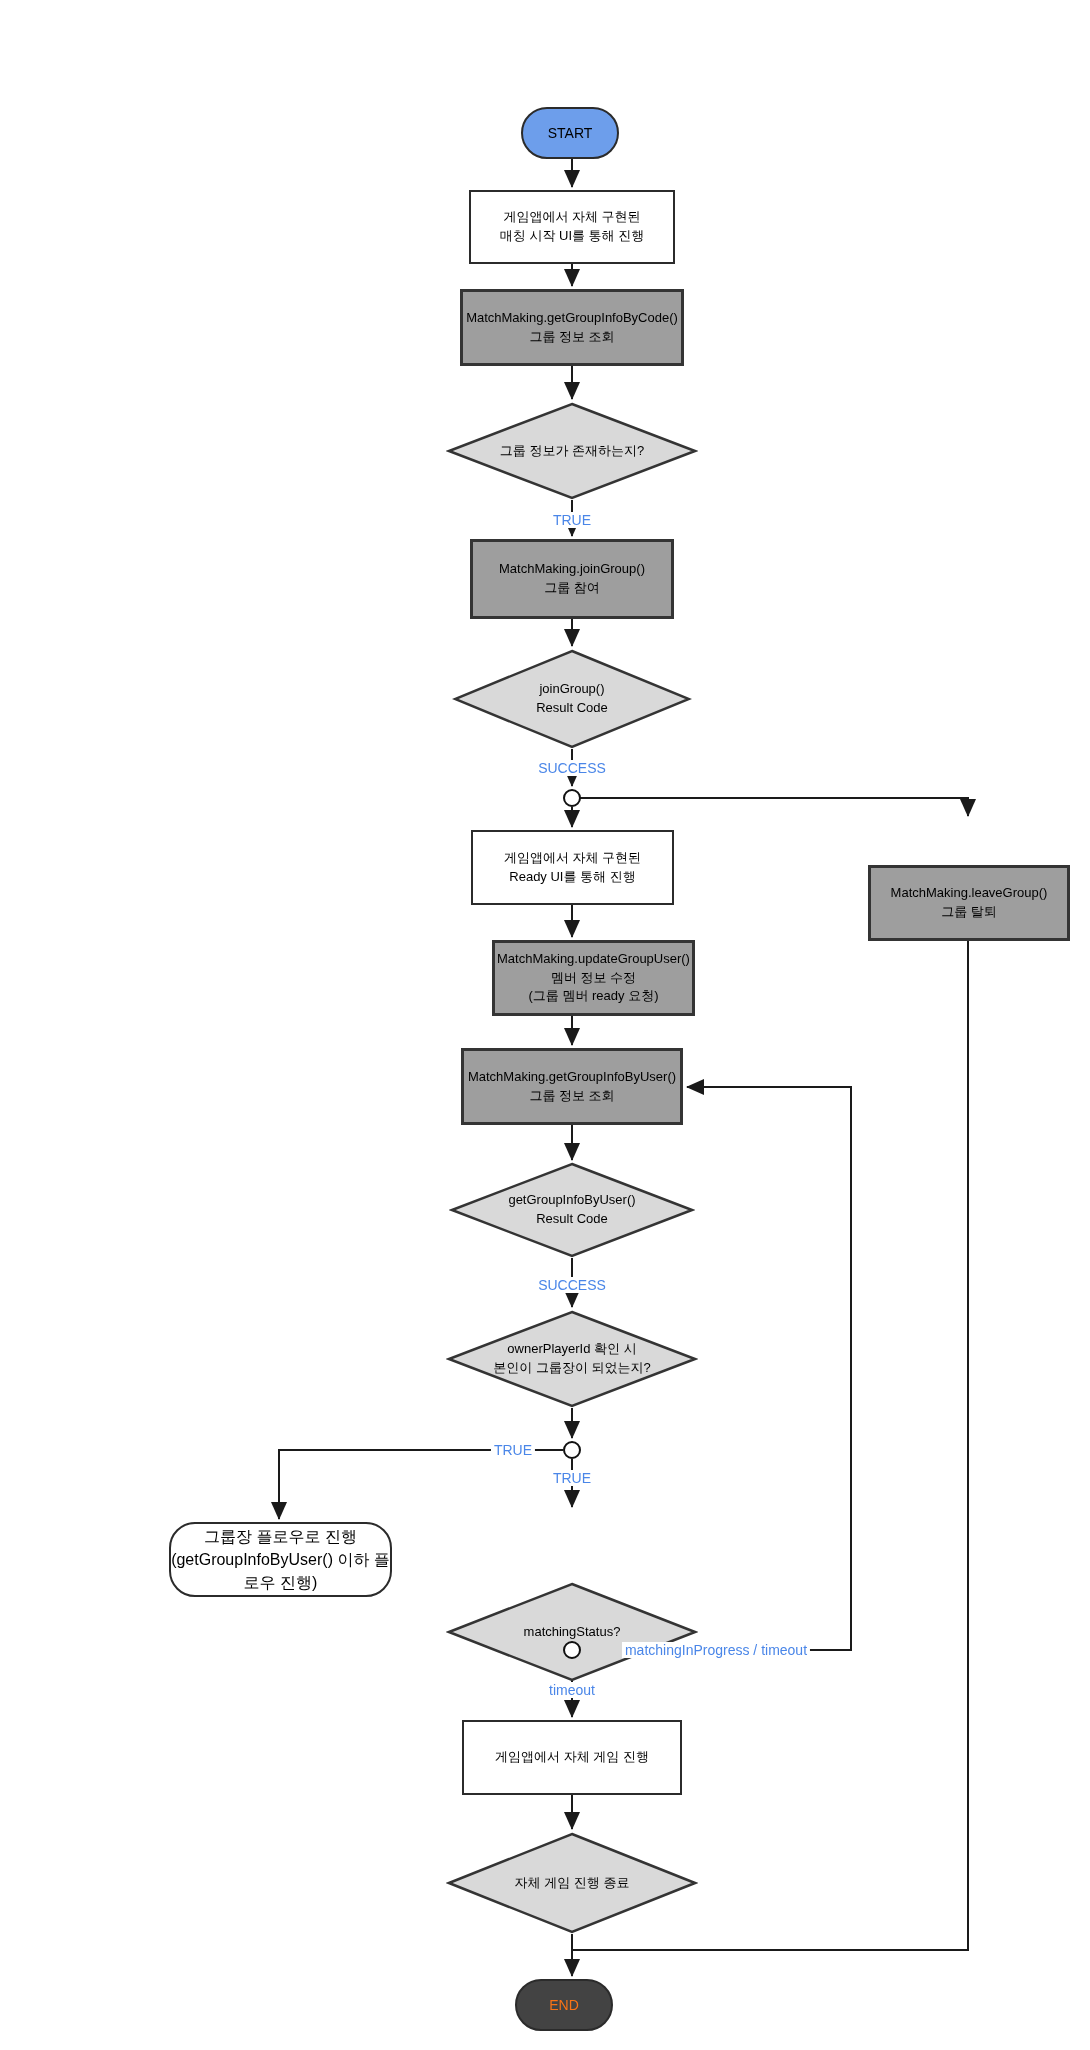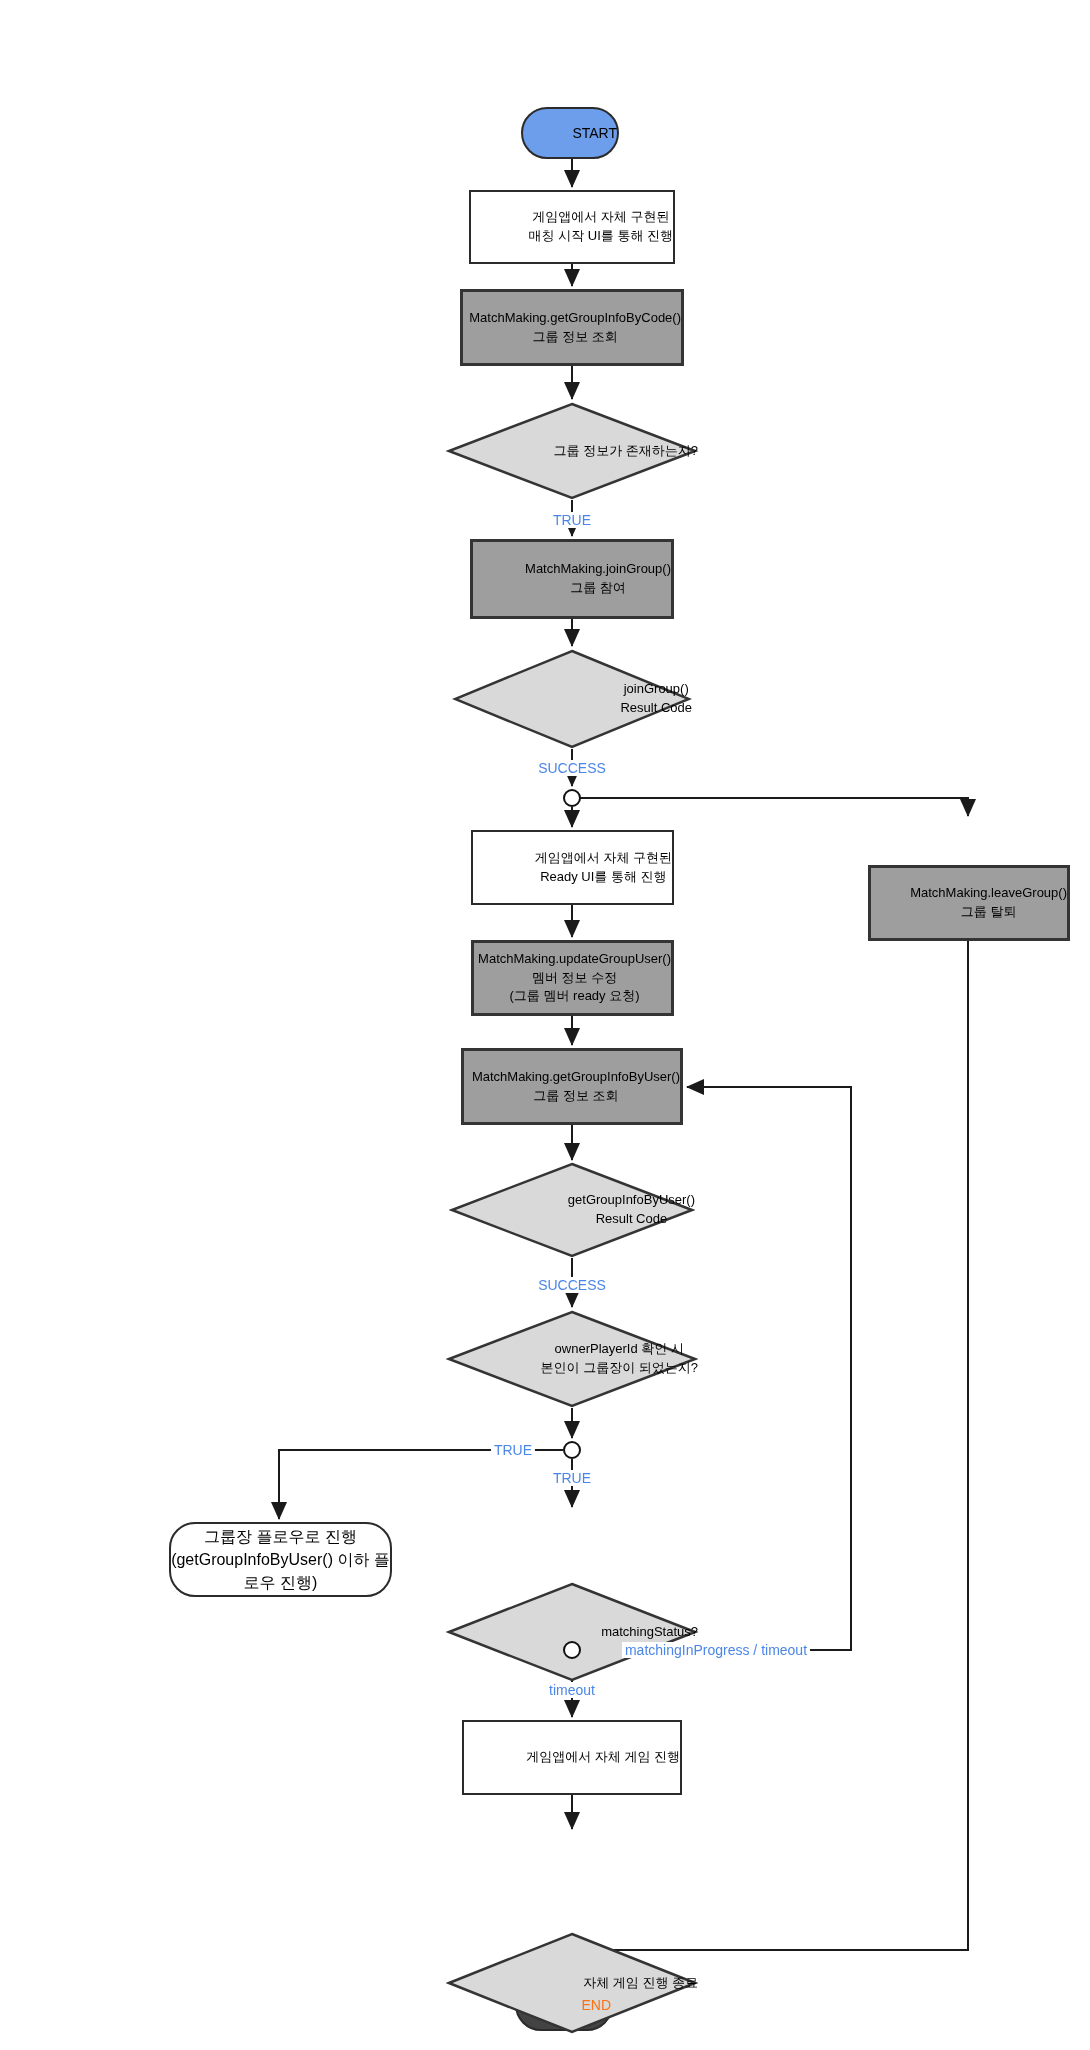--- a/index.html
+++ b/index.html
@@ -9,21 +9,21 @@
     height: 2050px;
     background: #ffffff;
     font-family: "Liberation Sans", "DejaVu Sans", sans-serif;
     overflow: hidden;
   }
   svg.edges { position: absolute; left: 0; top: 0; width: 1090px; height: 2050px; }
   .node {
     position: absolute;
     display: flex;
     align-items: center;
-    justify-content: flex-end;
+    justify-content: center;
     text-align: center;
     color: #000;
     font-size: 13px;
     line-height: 1.45;
     box-sizing: border-box;
   }
   .node .txt { white-space: pre-line; position: relative; z-index: 2; }
   .process { background: var(--c-process_fill, #fff); border: 2px solid #2b2b2b; }
   .api { background: var(--c-api_box_fill, #9e9e9e); border: 3px solid #343434; }
   .stadium { border-radius: 999px; font-size: 14px; }
@@ -122,21 +122,21 @@
 Result Code</span>
   </div>
 
   <div class="conn-circle" style="left:563px; top:789px;"></div>
 
   <div class="node process" style="left:471px; top:830px; width:203px; height:75px;">
     <span class="txt">게임앱에서 자체 구현된
 Ready UI를 통해 진행</span>
   </div>
 
-  <div class="node api" style="left:471px; top:940px; width:203px; height:76px;">
+  <div class="node api" style="left:492px; top:940px; width:203px; height:76px;">
     <span class="txt">MatchMaking.updateGroupUser()
 멤버 정보 수정
 (그룹 멤버 ready 요청)</span>
   </div>
 
   <div class="node api" style="left:461px; top:1048px; width:222px; height:77px;">
     <span class="txt">MatchMaking.getGroupInfoByUser()
 그룹 정보 조회</span>
   </div>
 
@@ -169,21 +169,21 @@
     </svg>
     <span class="txt">matchingStatus?</span>
   </div>
 
   <div class="conn-circle" style="left:563px; top:1641px;"></div>
 
   <div class="node process" style="left:462px; top:1720px; width:220px; height:75px;">
     <span class="txt">게임앱에서 자체 게임 진행</span>
   </div>
 
-  <div class="node diamond" style="left:446px; top:1932px; width:252px; height:102px;">
+  <div class="node diamond" style="left:446px; top:1832px; width:252px; height:102px;">
     <svg width="252" height="102">
       <polygon points="126,2 249,51 126,100 3,51" fill="#d9d9d9" stroke="#343434" stroke-width="2.5"></polygon>
     </svg>
     <span class="txt">자체 게임 진행 종료</span>
   </div>
 
   <div class="node api" style="left:868px; top:819px; width:202px; height:76px;margin-top:46px;">
     <span class="txt">MatchMaking.leaveGroup()
 그룹 탈퇴</span>
   </div>

